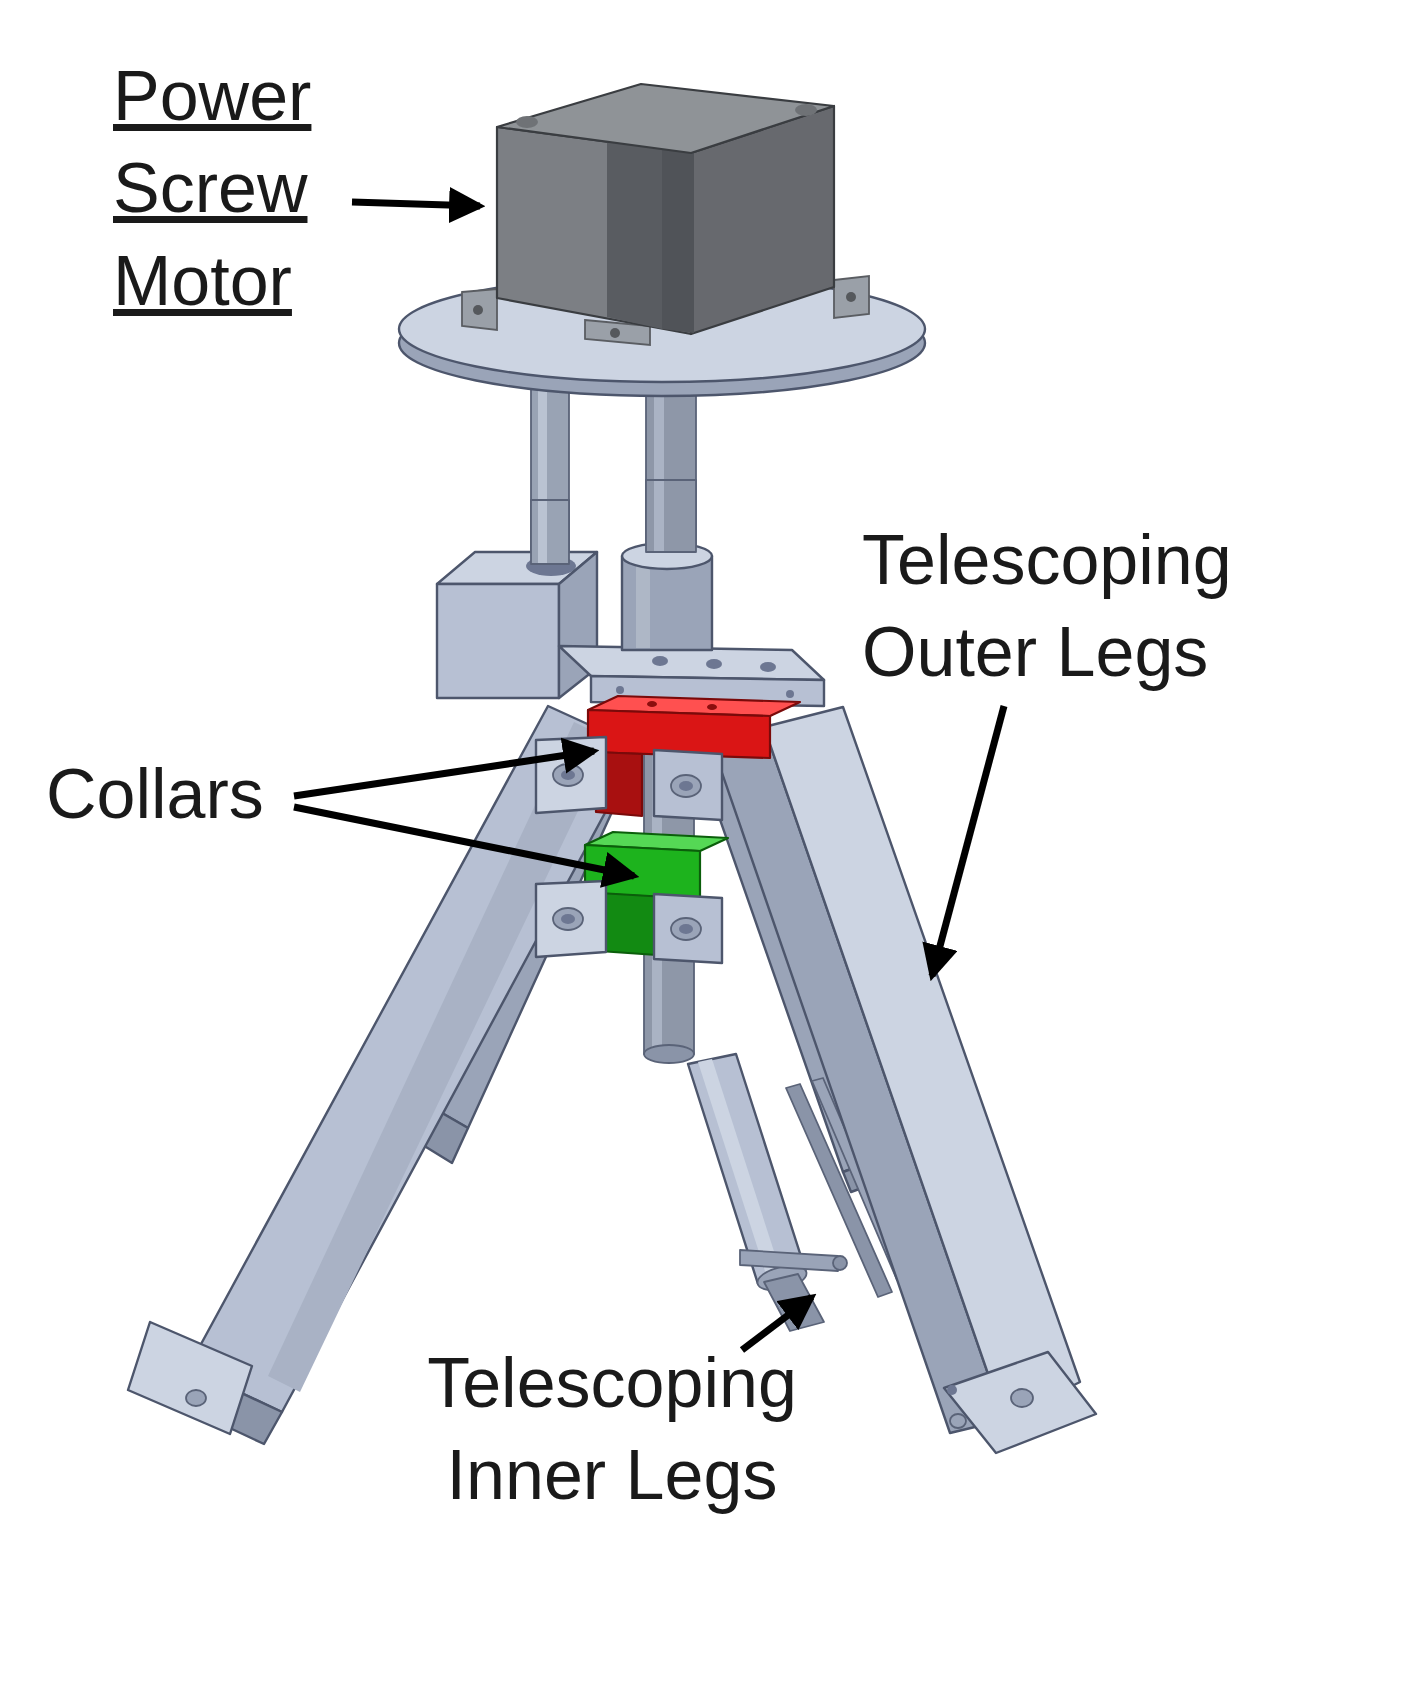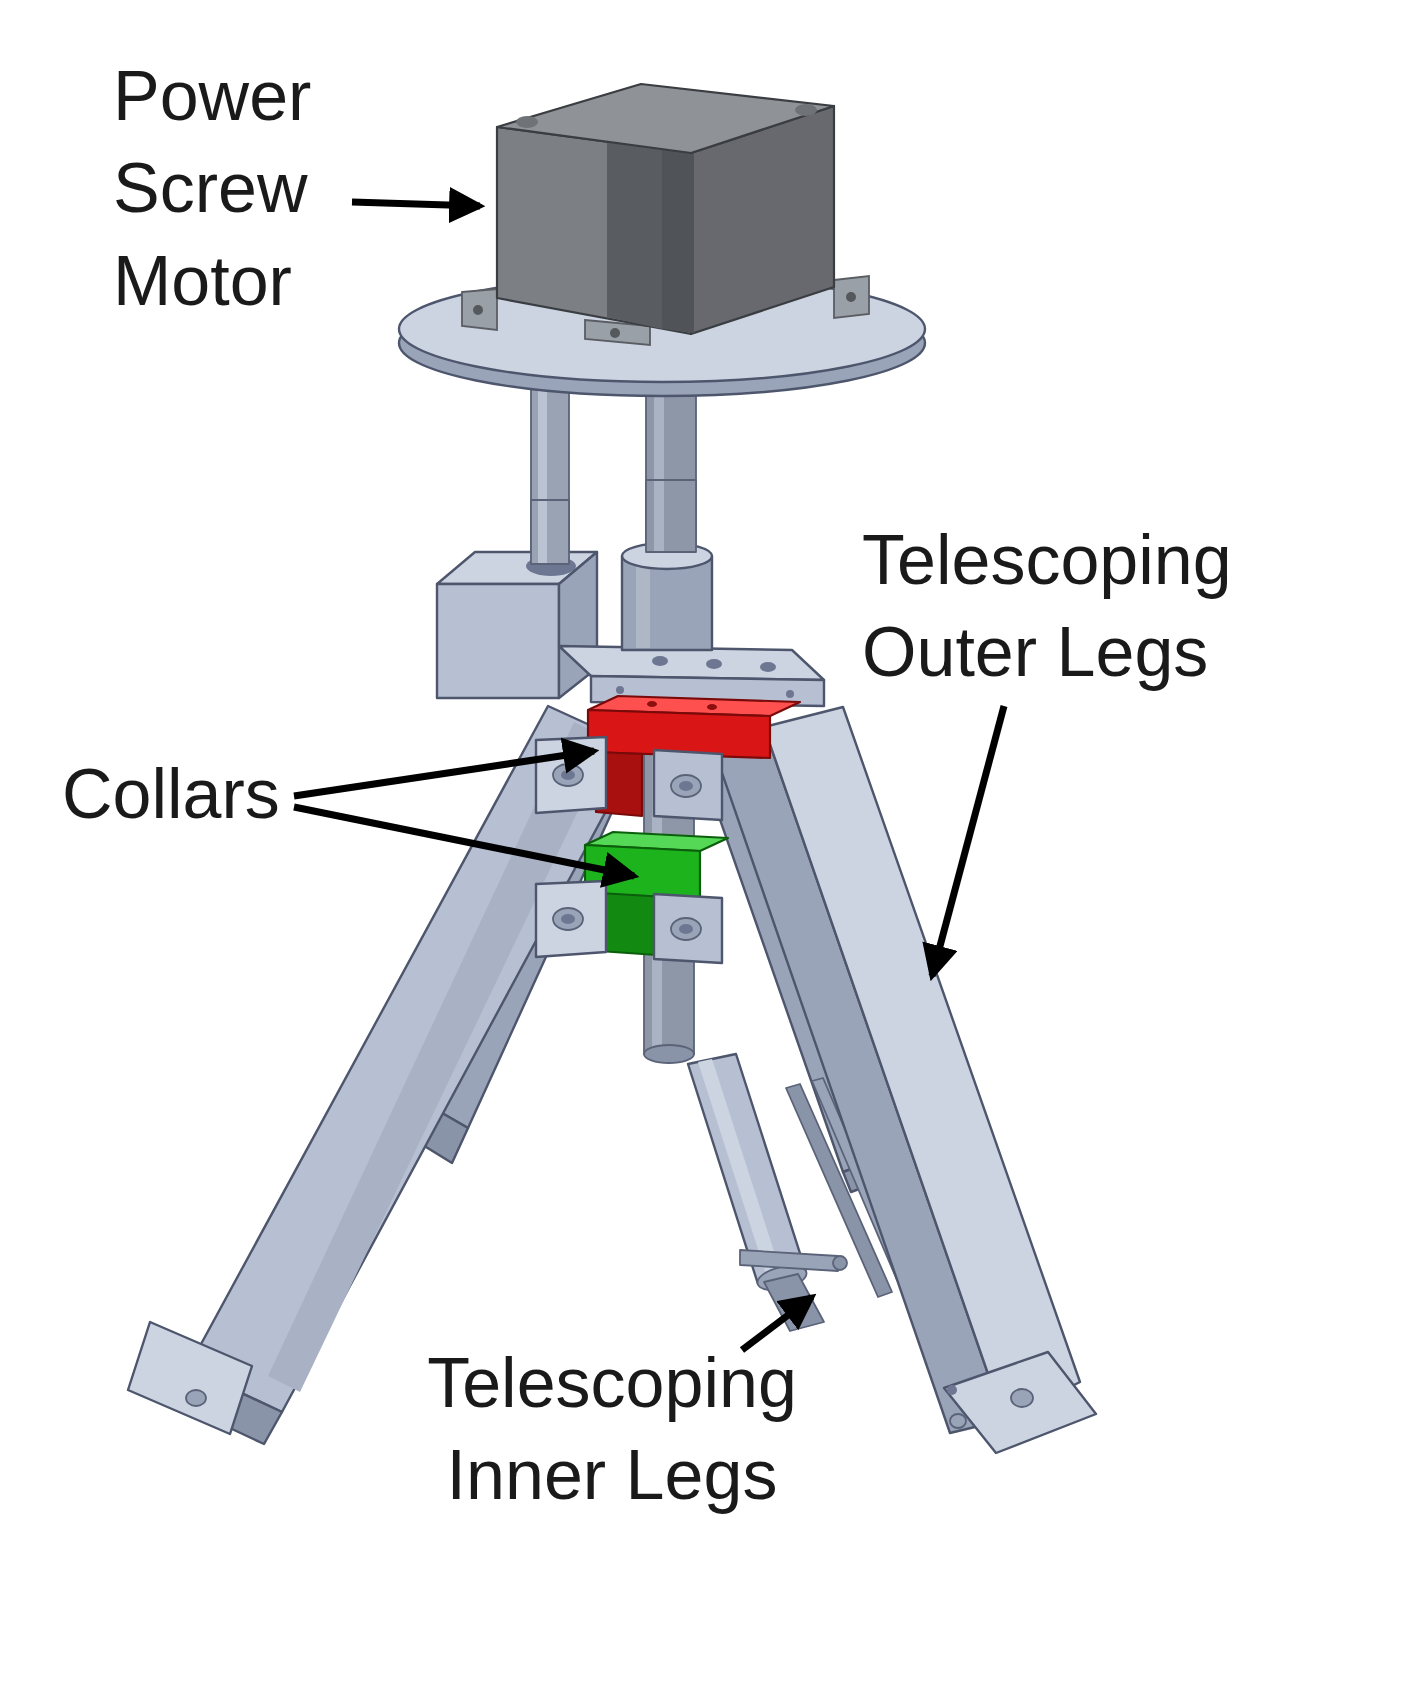--- a/index.html
+++ b/index.html
@@ -173,25 +173,25 @@
 
     <g>
       <path d="M352,202 L480,206" class="arrow"></path>
       <path d="M1004,706 L932,976" class="arrow"></path>
       <path d="M294,796 L594,751" class="arrow"></path>
       <path d="M294,807 L634,876" class="arrow"></path>
       <path d="M742,1350 L812,1297" class="arrow"></path>
     </g>
   </svg>
 
-  <div class="lbl" style="left:113px;top:50px;">Power
+  <div class="lbl" style="left:113px;top:50px;text-decoration:underline;">Power
 Screw
 Motor</div>
 
-  <div class="lbl" style="left:62px;top:748px;">Collars</div>
+  <div class="lbl" style="left:46px;top:748px;">Collars</div>
 
   <div class="lbl" style="left:862px;top:514px;">Telescoping
 Outer Legs</div>
 
   <div class="lbl center" style="left:382px;top:1337px;width:460px;">Telescoping
 Inner Legs</div>
 
 </div>
 
 </body></html>

